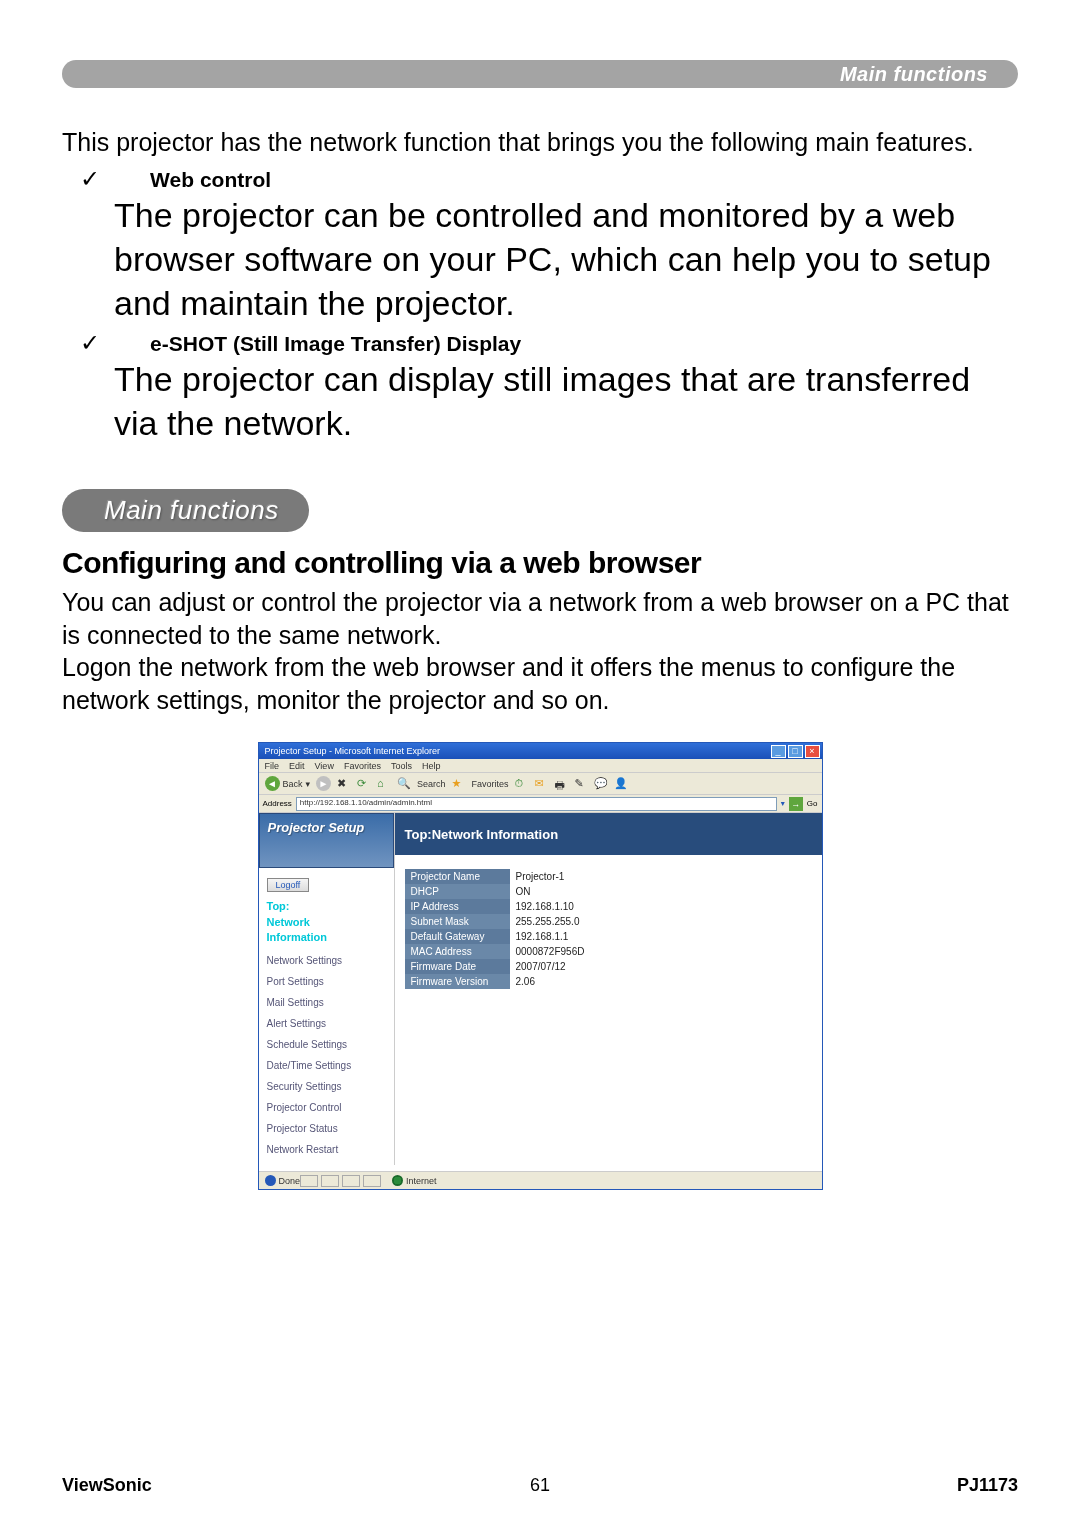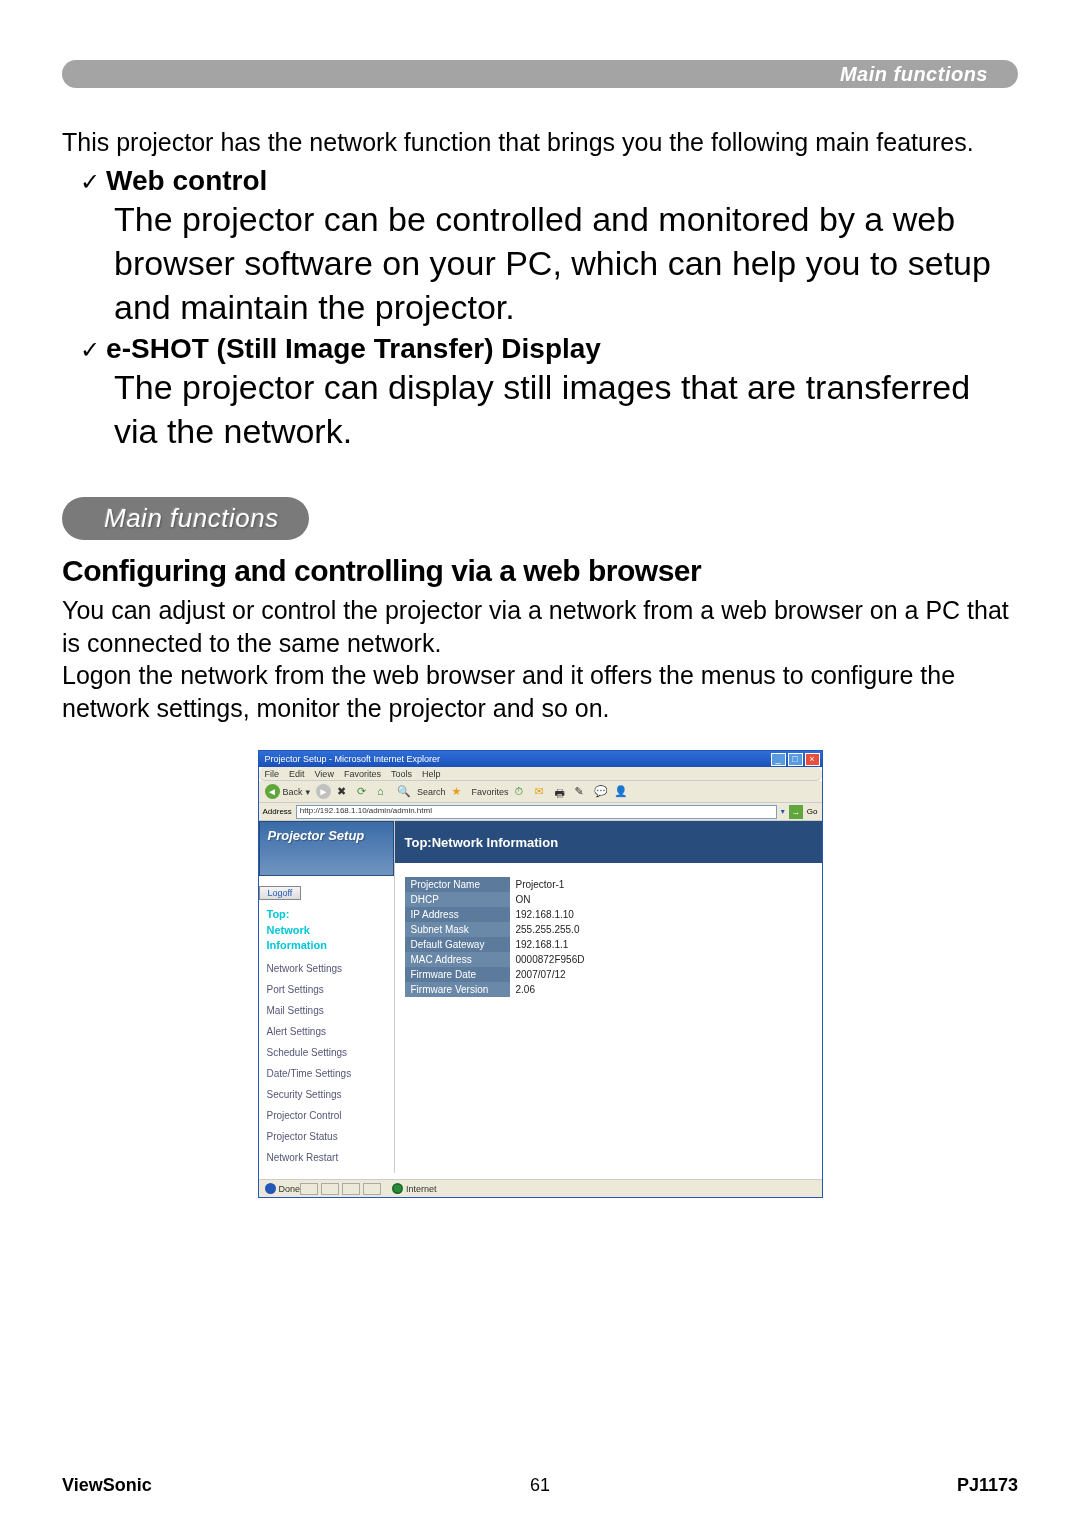--- a/index.html
+++ b/index.html
@@ -43,24 +43,25 @@
     .feature-block {
       margin-left: 18px;
       margin-bottom: 4px;
     }
     .checkmark {
       font-size: 24px;
       color: #000;
       margin-right: 6px;
     }
     .feature-title {
-      font-size: 28px;
+      font-size: 21px;
       font-weight: bold;
       color: #000;
       display: inline;
+      margin-left: 44px;
     }
     .feature-desc {
       font-size: 34px;
       color: #000;
       line-height: 1.3;
       margin-left: 34px;
     }
     .section-pill {
       display: inline-block;
       background: #7a7a7a;
@@ -127,21 +128,20 @@
     .btn-close { background: #e84f3f; color: #fff; }
     .ie-menubar {
       background: #ece9d8;
       font-size: 9px;
       color: #333;
       padding: 2px 6px;
       height: 14px;
       display: flex;
       gap: 10px;
       border-bottom: 1px solid #ccc;
-      border-radius: 6px;
     }
     .ie-toolbar {
       background: #ece9d8;
       height: 22px;
       border-bottom: 1px solid #ccc;
       display: flex;
       align-items: center;
       padding: 0 6px;
       gap: 6px;
       font-size: 9px;
@@ -214,21 +214,21 @@
       color: #fff;
       font-weight: bold;
       font-size: 13px;
       padding: 6px 8px 18px 8px;
       height: 55px;
       text-shadow: 1px 1px 1px rgba(0,0,0,0.3);
       font-style: italic;
       border: 1px solid #2a4a7a;
     }
     .sidebar-logoff {
-      padding: 6px 0;
+      padding: 6px 8px;
     }
     .logoff-btn {
       display: inline-block;
       background: linear-gradient(to bottom, #f5f5f5, #dcdcdc);
       border: 1px solid #888;
       font-size: 9px;
       padding: 1px 8px;
       color: #2458b8;
     }
     .sidebar-highlight {

